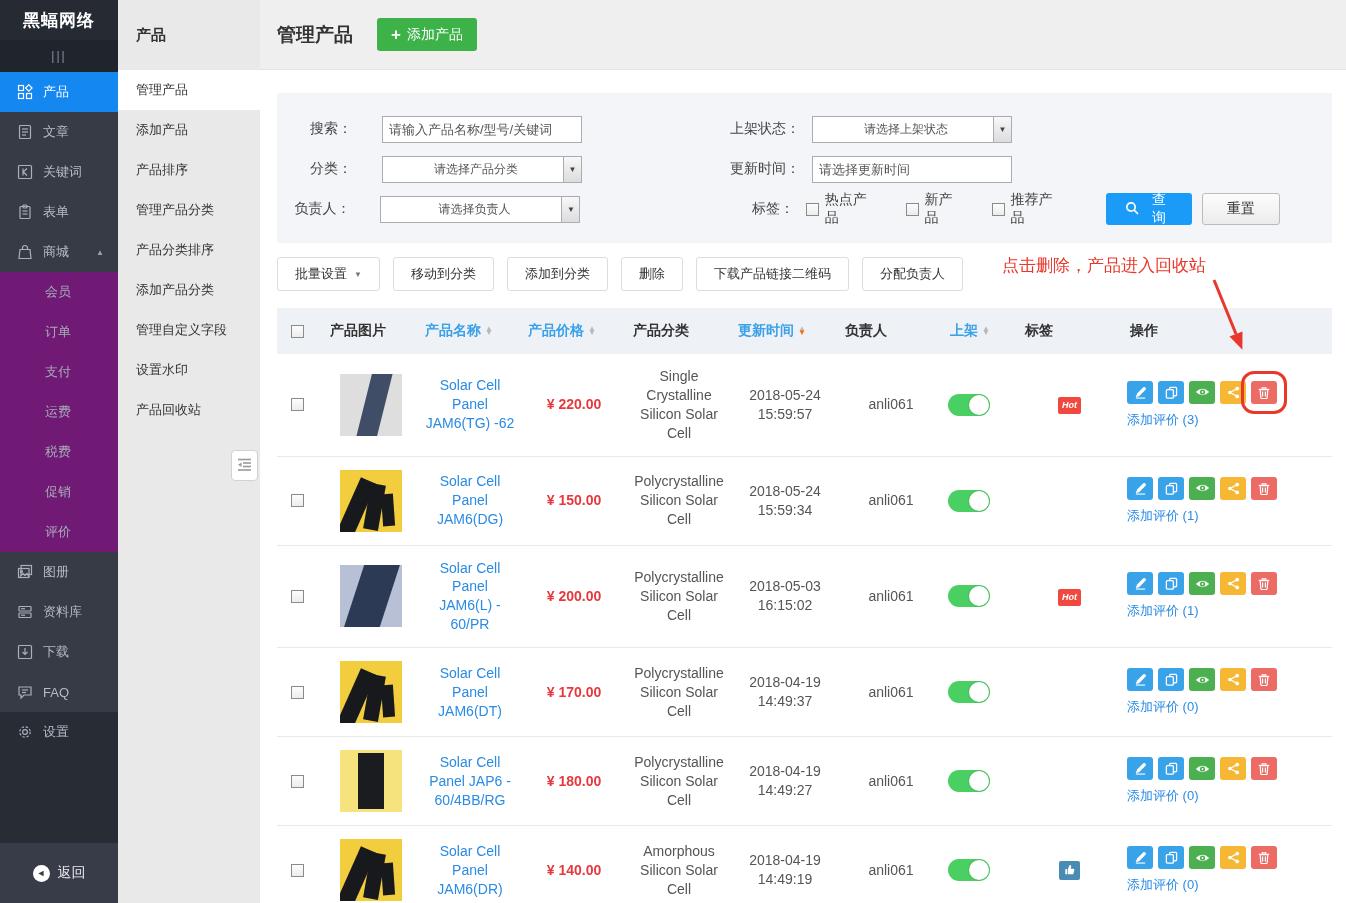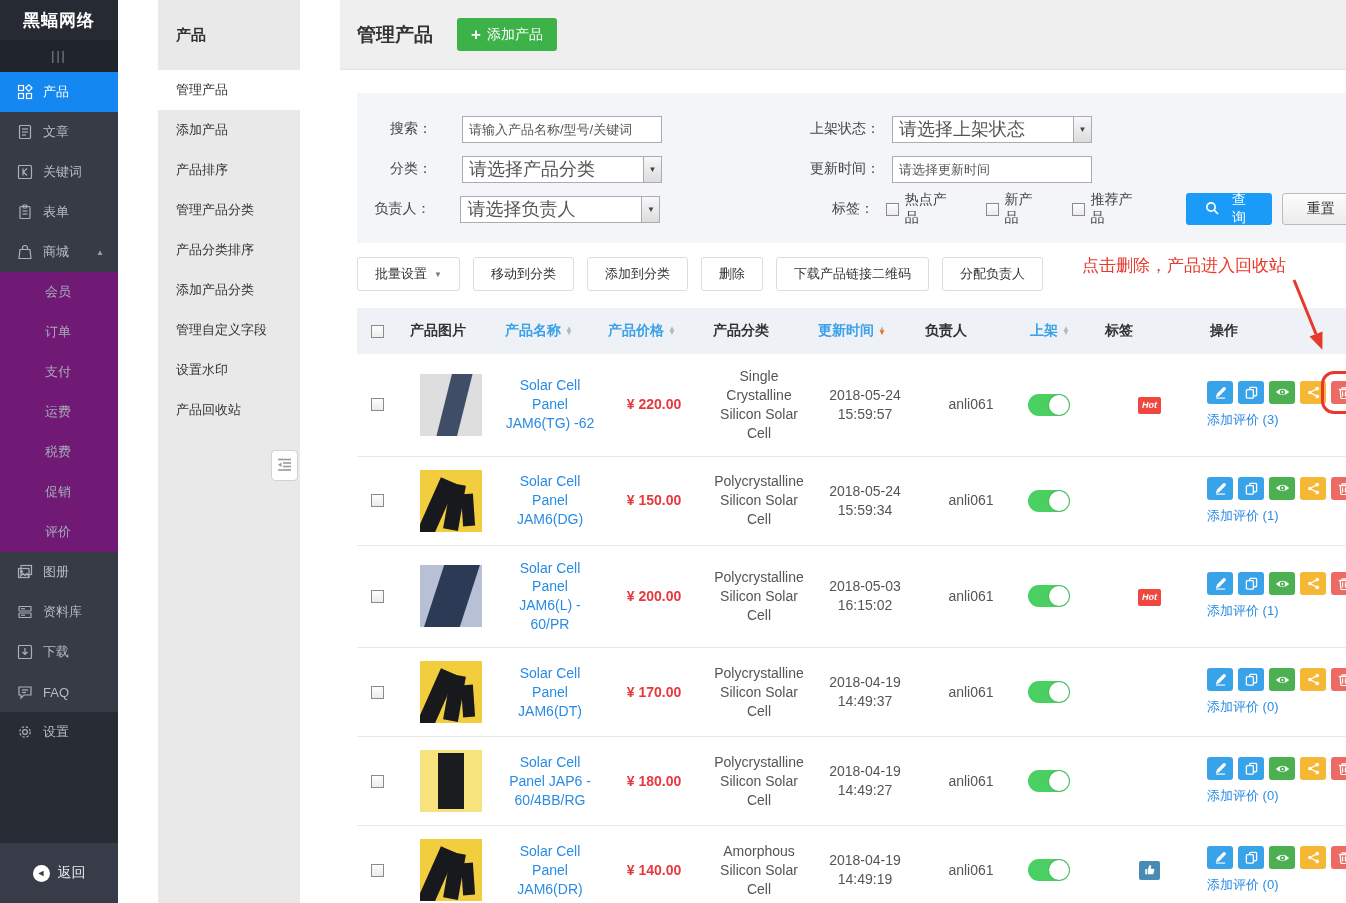--- a/index.html
+++ b/index.html
@@ -1,18 +1,18 @@
 <!DOCTYPE html>
 <html><head>
 <meta charset="utf-8">
 <style>
   * { margin:0; padding:0; box-sizing:border-box; }
   html,body { width:1346px; height:903px; overflow:hidden; }
   body { font-family:"Liberation Sans","DejaVu Sans",sans-serif; font-size:14px; color:#333; background:#fff; }
-  .app { display:flex; width:1346px; height:903px;gap:40px; }
+  .app { display:flex; width:1346px; height:903px; }
 
   
   .sidebar { width:118px; background:#363b46; display:flex; flex-direction:column; flex-shrink:0; }
   .logo { height:40px; background:#262a33; color:#fff; font-size:17px; font-weight:bold; display:flex; align-items:center; justify-content:center; letter-spacing:1px; }
   .collapse-bar { height:32px; background:#20242c; color:#8a909b; display:flex; align-items:center; justify-content:center; font-size:12px; letter-spacing:2px; cursor:pointer; }
   .side-menu { display:flex; flex-direction:column; }
   .side-item { height:40px; display:flex; align-items:center; padding-left:17px; color:#b6bcc6; font-size:13px; cursor:pointer; }
   .side-item .s-ico { width:16px; height:16px; margin-right:10px; display:flex; align-items:center; justify-content:center; color:#aab0ba; }
   .side-item.active { background:#1487f0; color:#fff; }
   .side-item.active .s-ico { color:#fff; }
@@ -40,21 +40,21 @@
 
   
   .filters { margin-top:23px; background:#f3f5f8; padding:16px 0 14px 0; }
   .frow { display:flex; align-items:center; height:40px; }
   .fl-label { width:105px; text-align:right; padding-right:30px; font-size:14px; color:#444; }
   .fl-ctrl { width:200px; }
   .fr-label { width:230px; text-align:right; padding-right:12px; font-size:14px; color:#444; }
   .txt-input { width:200px; height:27px; border:1px solid #a9acb2; background:#fff; font-size:13px; color:#555; padding:0 6px; font-family:inherit; }
   .txt-input::placeholder { color:#555; }
   .select { width:200px; height:27px; border:1px solid #a9acb2; background:#fff; display:flex; align-items:center; cursor:pointer; }
-  .select .sel-text { flex:1; font-size:18px; color:#555; padding-left:6px; white-space:nowrap; overflow:hidden; }
+  .select .sel-text { flex:1; font-size:12px; color:#555; padding-left:6px; white-space:nowrap; overflow:hidden;text-align:center; }
   .select .sel-btn { width:18px; height:25px; border-left:1px solid #a9acb2; background:linear-gradient(#f8f8f8,#dcdcdc); display:flex; align-items:center; justify-content:center; font-size:8px; color:#444; }
   .tag-group { display:flex; align-items:flex-end; gap:26px; width:265px; }
   .chk-item { display:flex; align-items:center; gap:6px; font-size:14px; color:#444; cursor:pointer; }
   .chk { width:13px; height:13px; border:1px solid #8b8b8b; background:linear-gradient(#fdfdfd,#ececec); }
   .btn-query { margin-left:40px; height:32px; padding:0 19px; background:#1b9bf8; color:#fff; border:none; border-radius:3px; font-size:14px; display:flex; align-items:center; gap:7px; cursor:pointer; font-family:inherit; }
   .btn-reset { margin-left:10px; margin-right:52px; height:32px; width:80px; background:linear-gradient(#fcfcfc,#ececec); border:1px solid #bbb; border-radius:3px; font-size:14px; color:#333; cursor:pointer; font-family:inherit; }
 
   
   .toolbar { margin-top:14px; display:flex; gap:13px; }
   .tb-btn { height:34px; padding:0 17px; background:#fff; border:1px solid #ddd; border-radius:3px; font-size:13px; color:#333; display:flex; align-items:center; gap:7px; cursor:pointer; font-family:inherit; }

